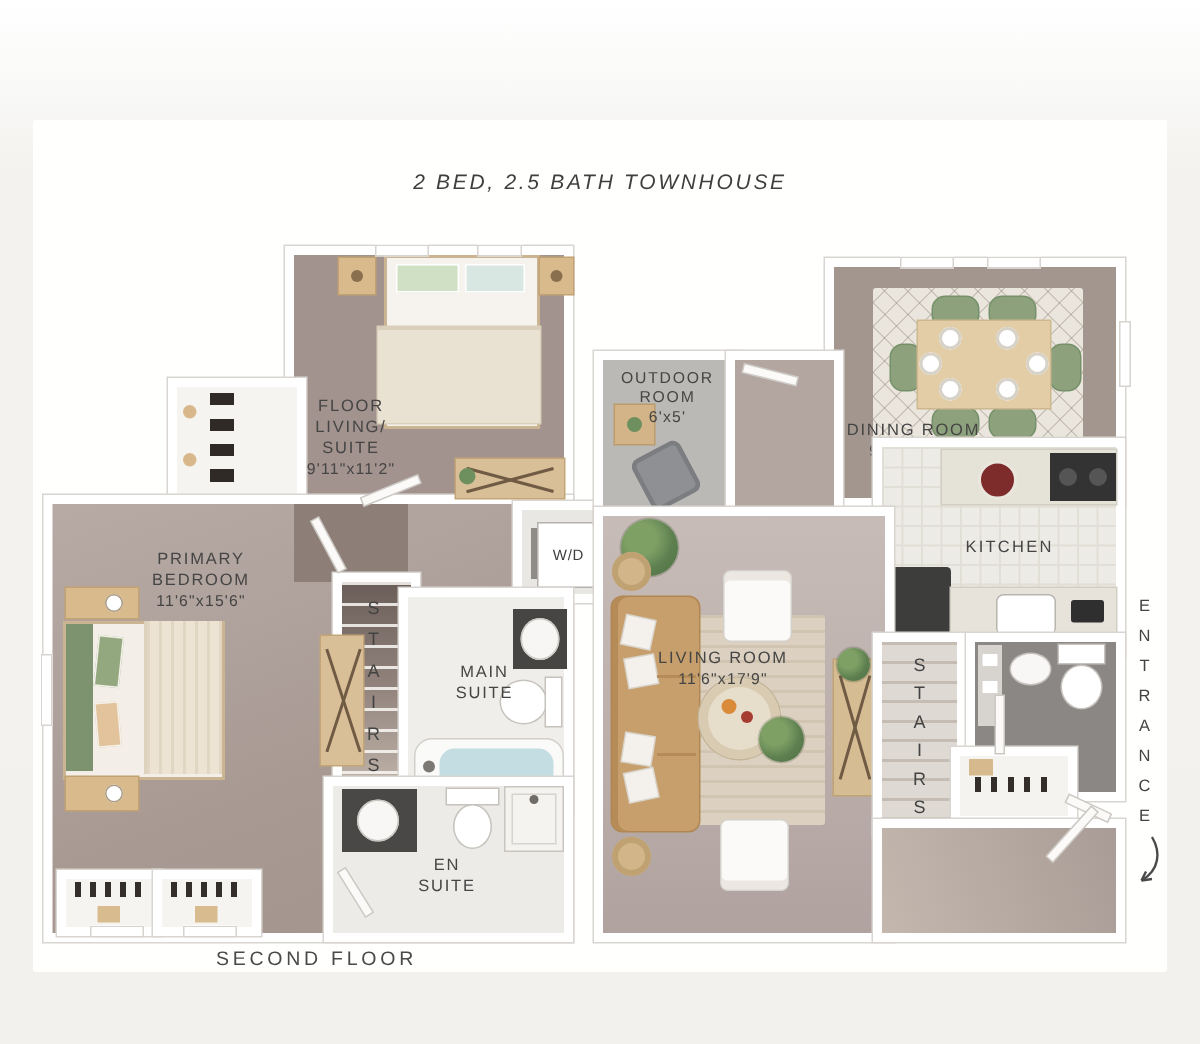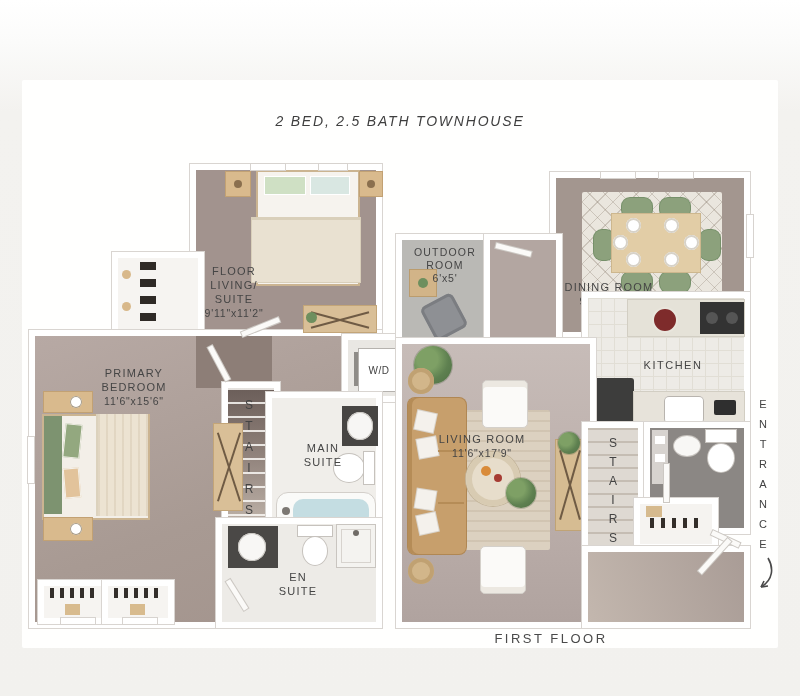--- a/index.html
+++ b/index.html
@@ -144,20 +144,21 @@
 
   <div class="door" style="left:242px;top:332px;width:40px;transform:rotate(-22deg);"></div>
   <div class="door" style="left:210px;top:344px;width:38px;transform:rotate(62deg);"></div>
   <div class="door" style="left:228px;top:578px;width:34px;transform:rotate(58deg);"></div>
   <div class="win" style="left:27px;top:436px;width:8px;height:48px;"></div>
   <div class="win" style="left:250px;top:163px;width:36px;height:8px;"></div>
   <div class="win" style="left:318px;top:163px;width:30px;height:8px;"></div>
   <div class="win" style="left:60px;top:617px;width:36px;height:8px;"></div>
   <div class="win" style="left:122px;top:617px;width:36px;height:8px;"></div>
 
+  <div class="cap" style="left:121px;top:631px;width:180px;">SECOND FLOOR</div>
 
   <div class="fl" style="left:402px;top:240px;width:86px;height:104px;background:#bab9b5;">
     <div class="fur" style="left:8px;top:30px;width:26px;height:26px;background:#d2b488;box-shadow:0 0 0 1px #bb9c6d;">
       <div class="fur round" style="left:8px;top:8px;width:10px;height:10px;background:#6e8f5e;"></div>
     </div>
     <div class="fur" style="left:24px;top:58px;width:36px;height:38px;background:#8e9094;border-radius:6px;transform:rotate(-28deg);box-shadow:inset 0 0 0 3px #7b7d81;"></div>
   </div>
   <div class="rl" style="left:402px;top:246px;width:86px;font-size:10.5px;line-height:13px;">
     <span>OUTDOOR</span>
     <span>ROOM</span>
@@ -259,14 +260,13 @@
   <div class="win" style="left:600px;top:171px;width:36px;height:8px;"></div>
   <div class="win" style="left:658px;top:171px;width:36px;height:8px;"></div>
   <div class="win" style="left:746px;top:214px;width:8px;height:44px;"></div>
 
   <div class="vtext" style="left:757px;top:398px;height:160px;font-size:11px;letter-spacing:8px;">ENTRANCE</div>
   <svg style="position:absolute;left:754px;top:556px;" width="22" height="36" viewBox="0 0 22 36">
     <path d="M14 2 C20 12 19 24 7 31" fill="none" stroke="#4a4a4a" stroke-width="1.6"></path>
     <path d="M7 31 l7 -1 M7 31 l3 -6" fill="none" stroke="#4a4a4a" stroke-width="1.6"></path>
   </svg>
 
-  <div class="cap" style="left:461px;top:631px;width:180px;">FIRST FLOOR</div>
 </div>
 
 </body></html>

